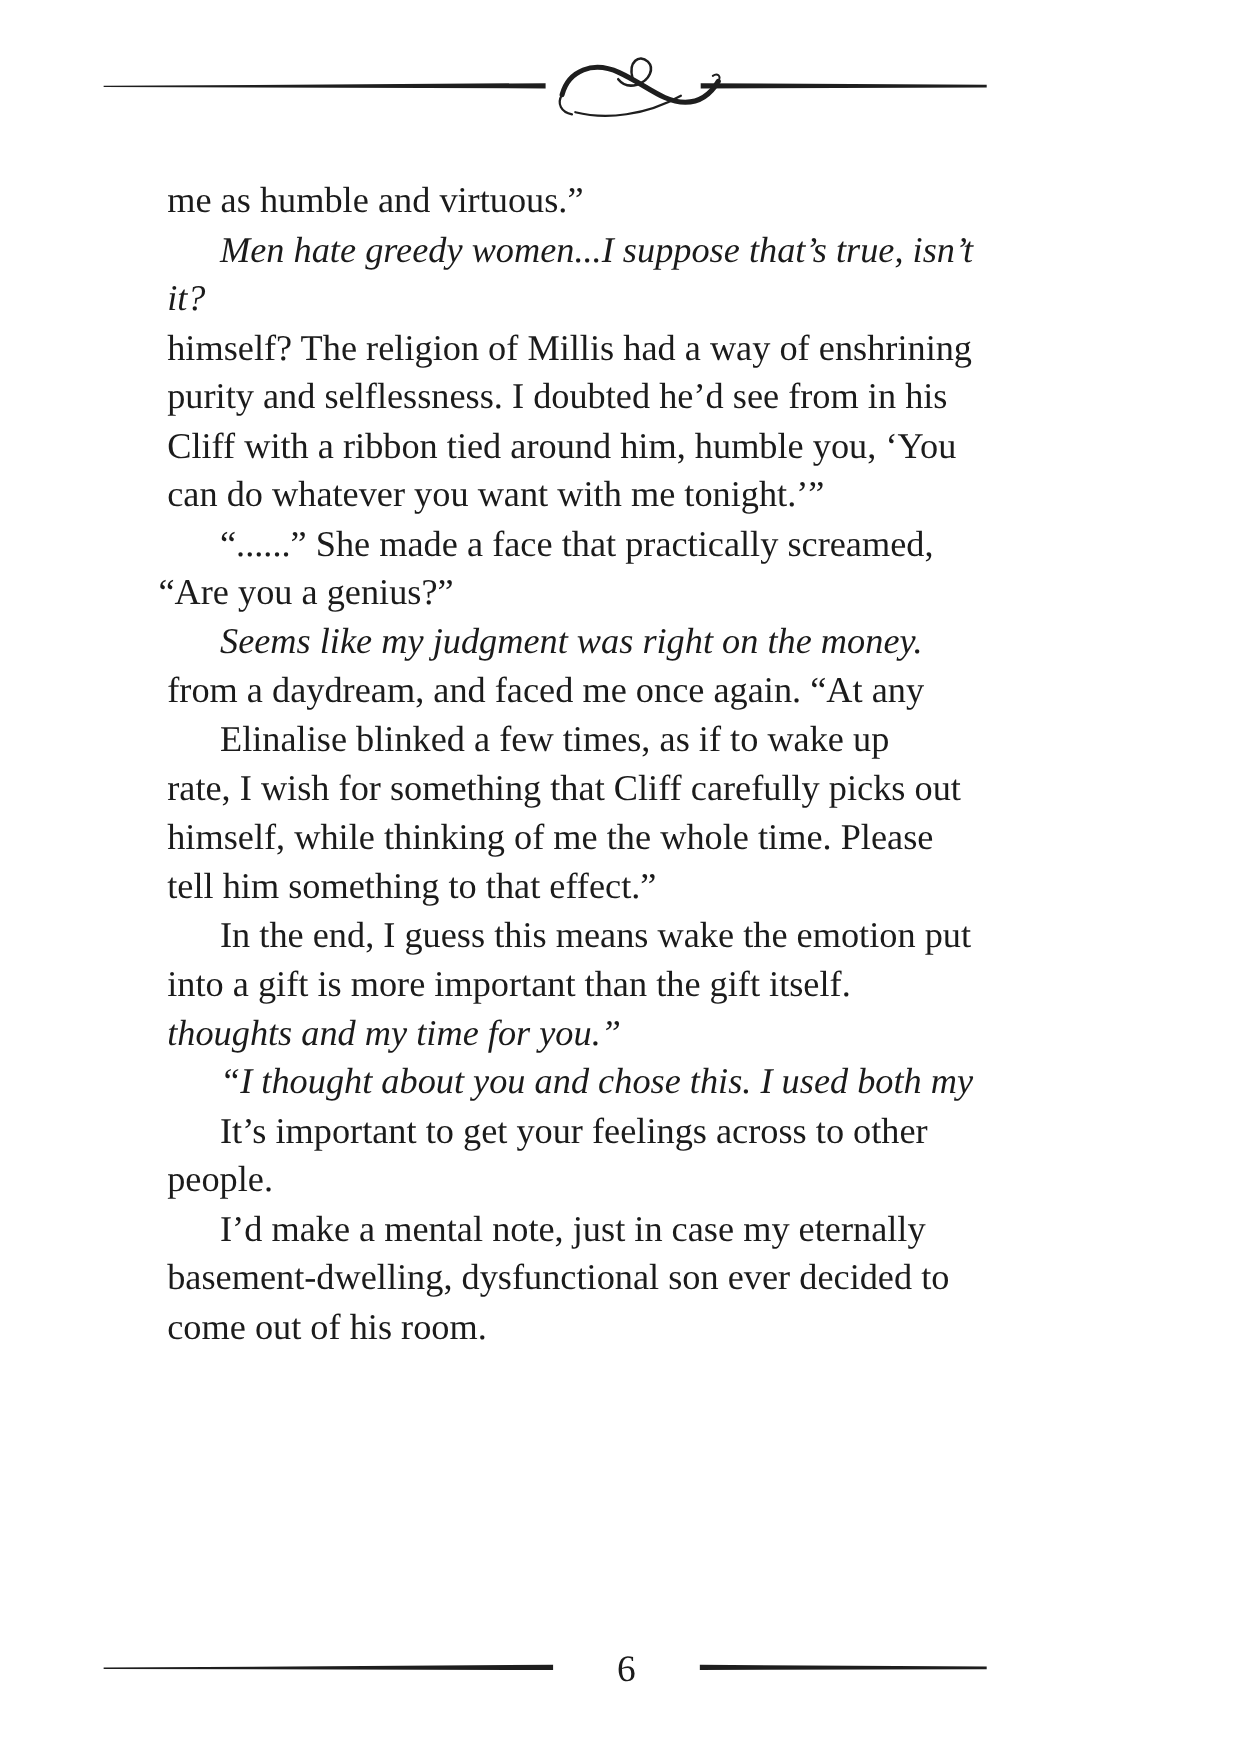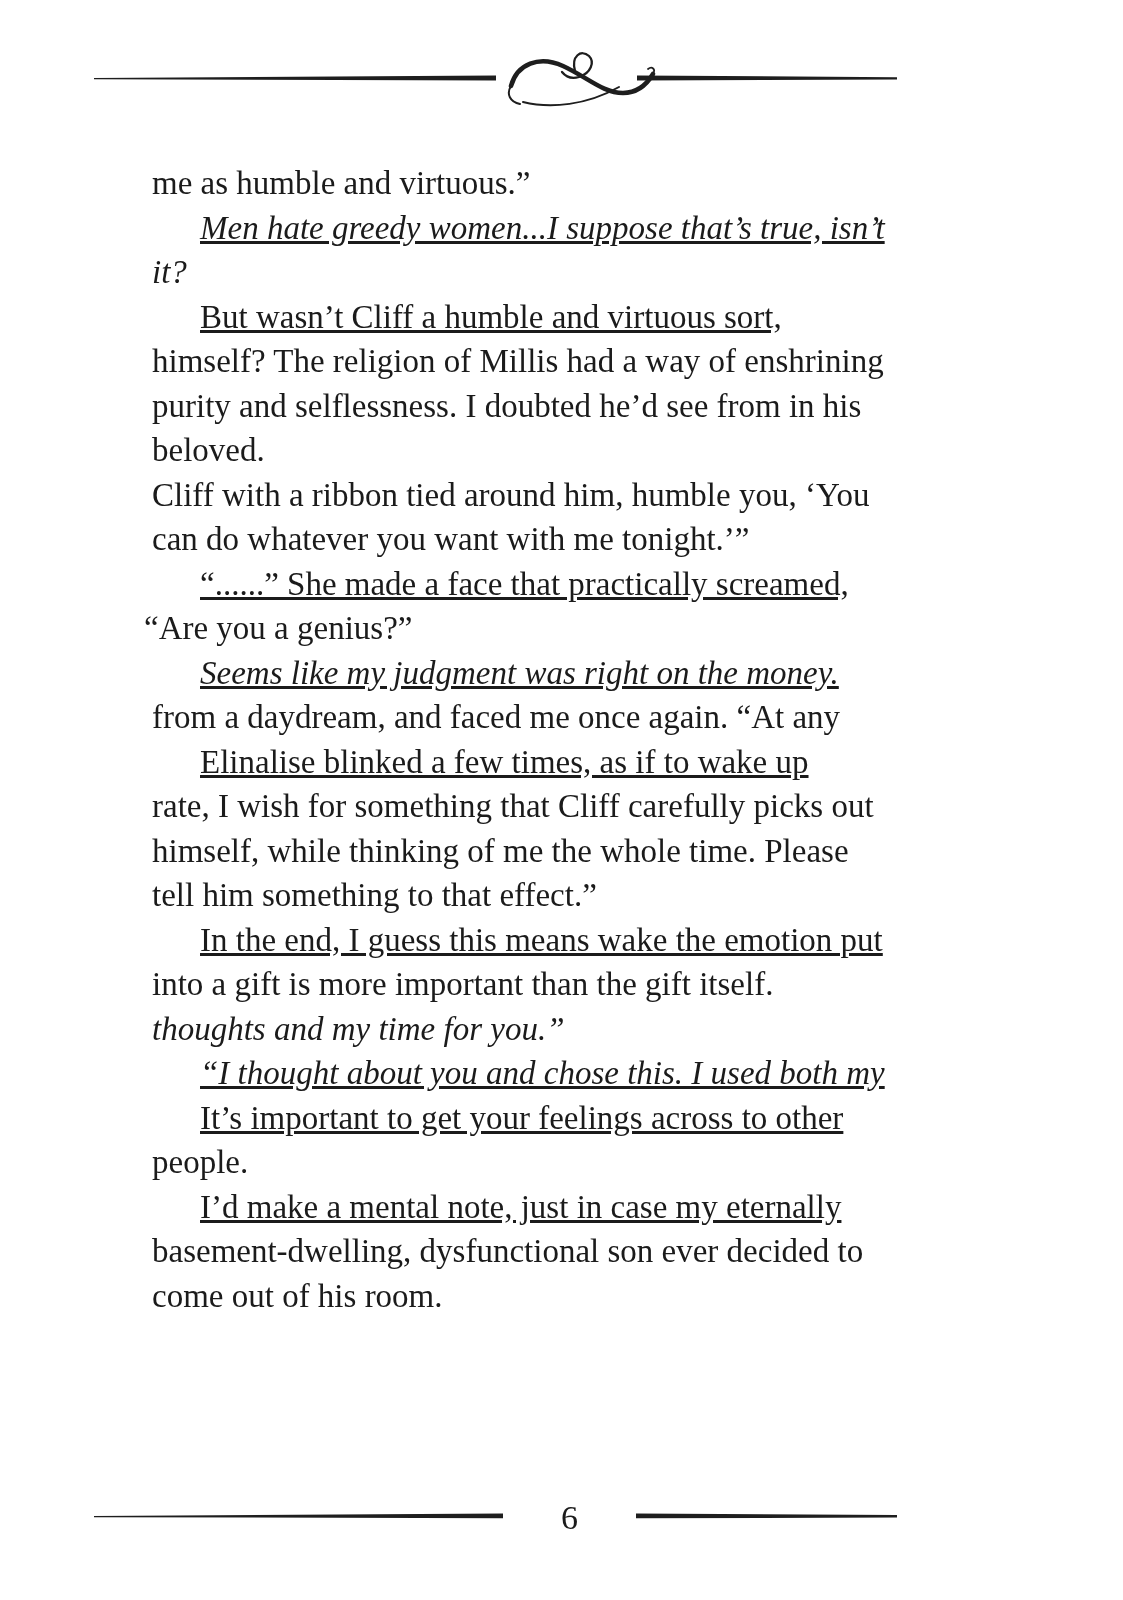--- a/index.html
+++ b/index.html
@@ -32,21 +32,21 @@
   .text-block {
     position: absolute;
     left: 152px;
     top: 161px;
     width: 860px;
     font-size: 33px;
     line-height: 44.5px;
     color: var(--text);
   }
   .line { white-space: nowrap; }
-  .line.indent { padding-left: 48px; text-decoration: underline; }
+  .line.indent { padding-left: 48px; }
   .line.italic { font-style: italic; }
   .line.hang { margin-left: -8px; }
   .footer {
     position: absolute;
     left: 94px;
     top: 1494px;
     width: 945px;
     height: 52px;
     color: var(--rule);
   }
@@ -88,24 +88,22 @@
         <path d="M 10 34 C 5 42, 9 50, 19 52" stroke-width="2"></path>
       </g>
     </svg>
   </div>
 
   <div class="text-block">
 
   <div class="line">me as humble and virtuous.”</div>
       <div class="line indent italic">Men hate greedy women...I suppose that’s true, isn’t</div>
       <div class="line italic">it?</div>
-      <div class="line indent">But wasn’t Cliff a humble and virtuous sort,</div>
       <div class="line">himself? The religion of Millis had a way of enshrining</div>
       <div class="line">purity and selflessness. I doubted he’d see from in his</div>
-      <div class="line">beloved.</div>
       <div class="line">Cliff with a ribbon tied around him, humble you, ‘You</div>
       <div class="line">can do whatever you want with me tonight.’”</div>
       <div class="line indent">“......” She made a face that practically screamed,</div>
       <div class="line hang">“Are you a genius?”</div>
       <div class="line indent italic">Seems like my judgment was right on the money.</div>
       <div class="line">from a daydream, and faced me once again. “At any</div>
       <div class="line indent">Elinalise blinked a few times, as if to wake up</div>
       <div class="line">rate, I wish for something that Cliff carefully picks out</div>
       <div class="line">himself, while thinking of me the whole time. Please</div>
       <div class="line">tell him something to that effect.”</div>

